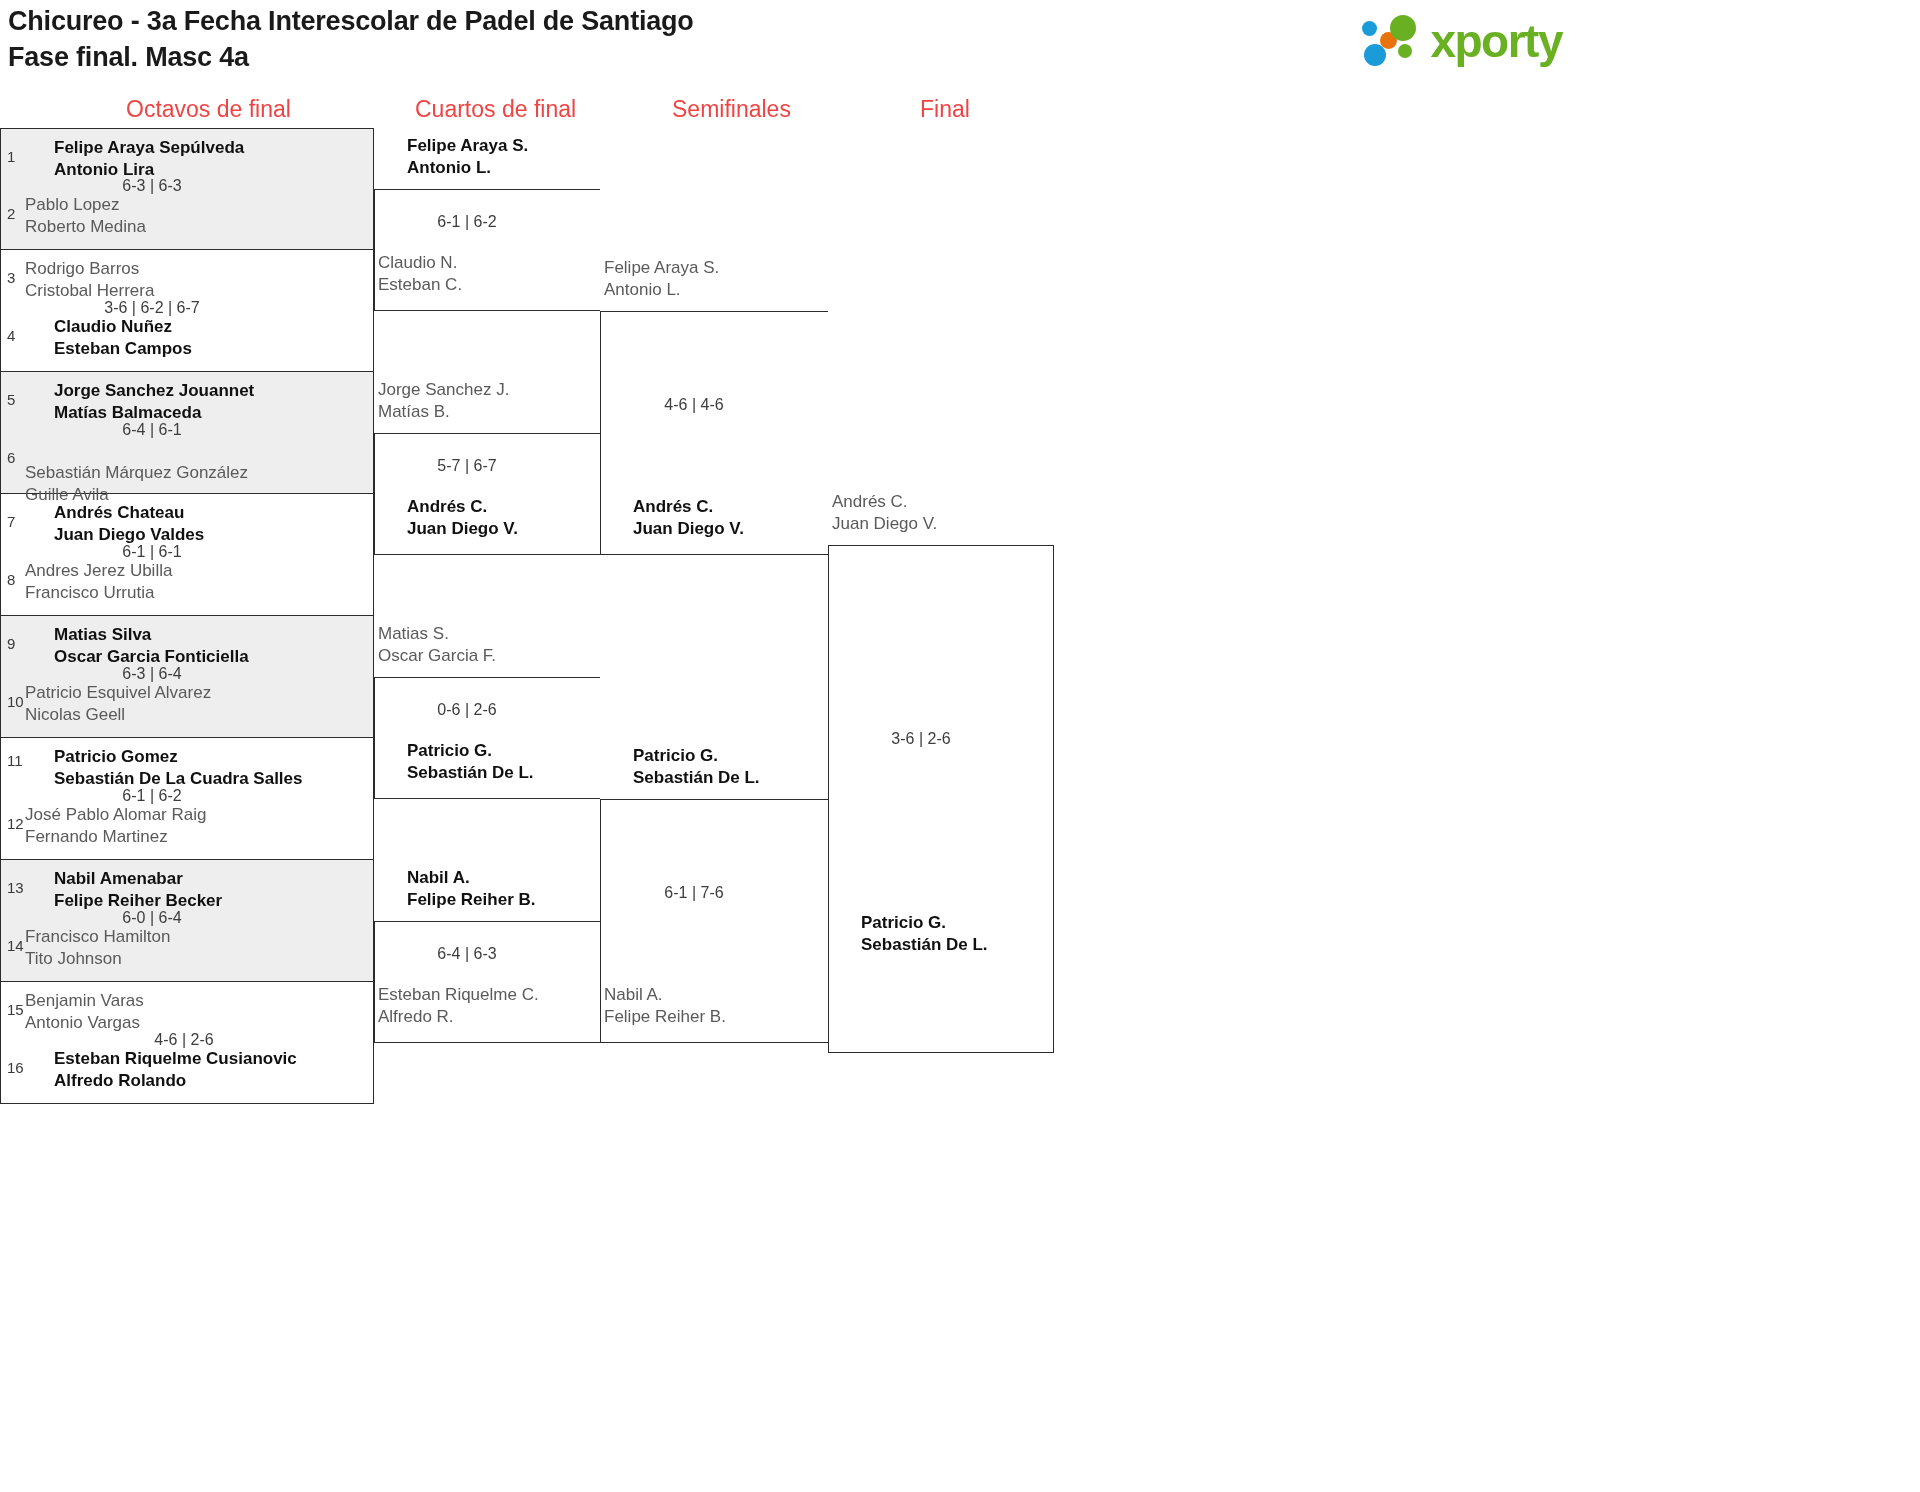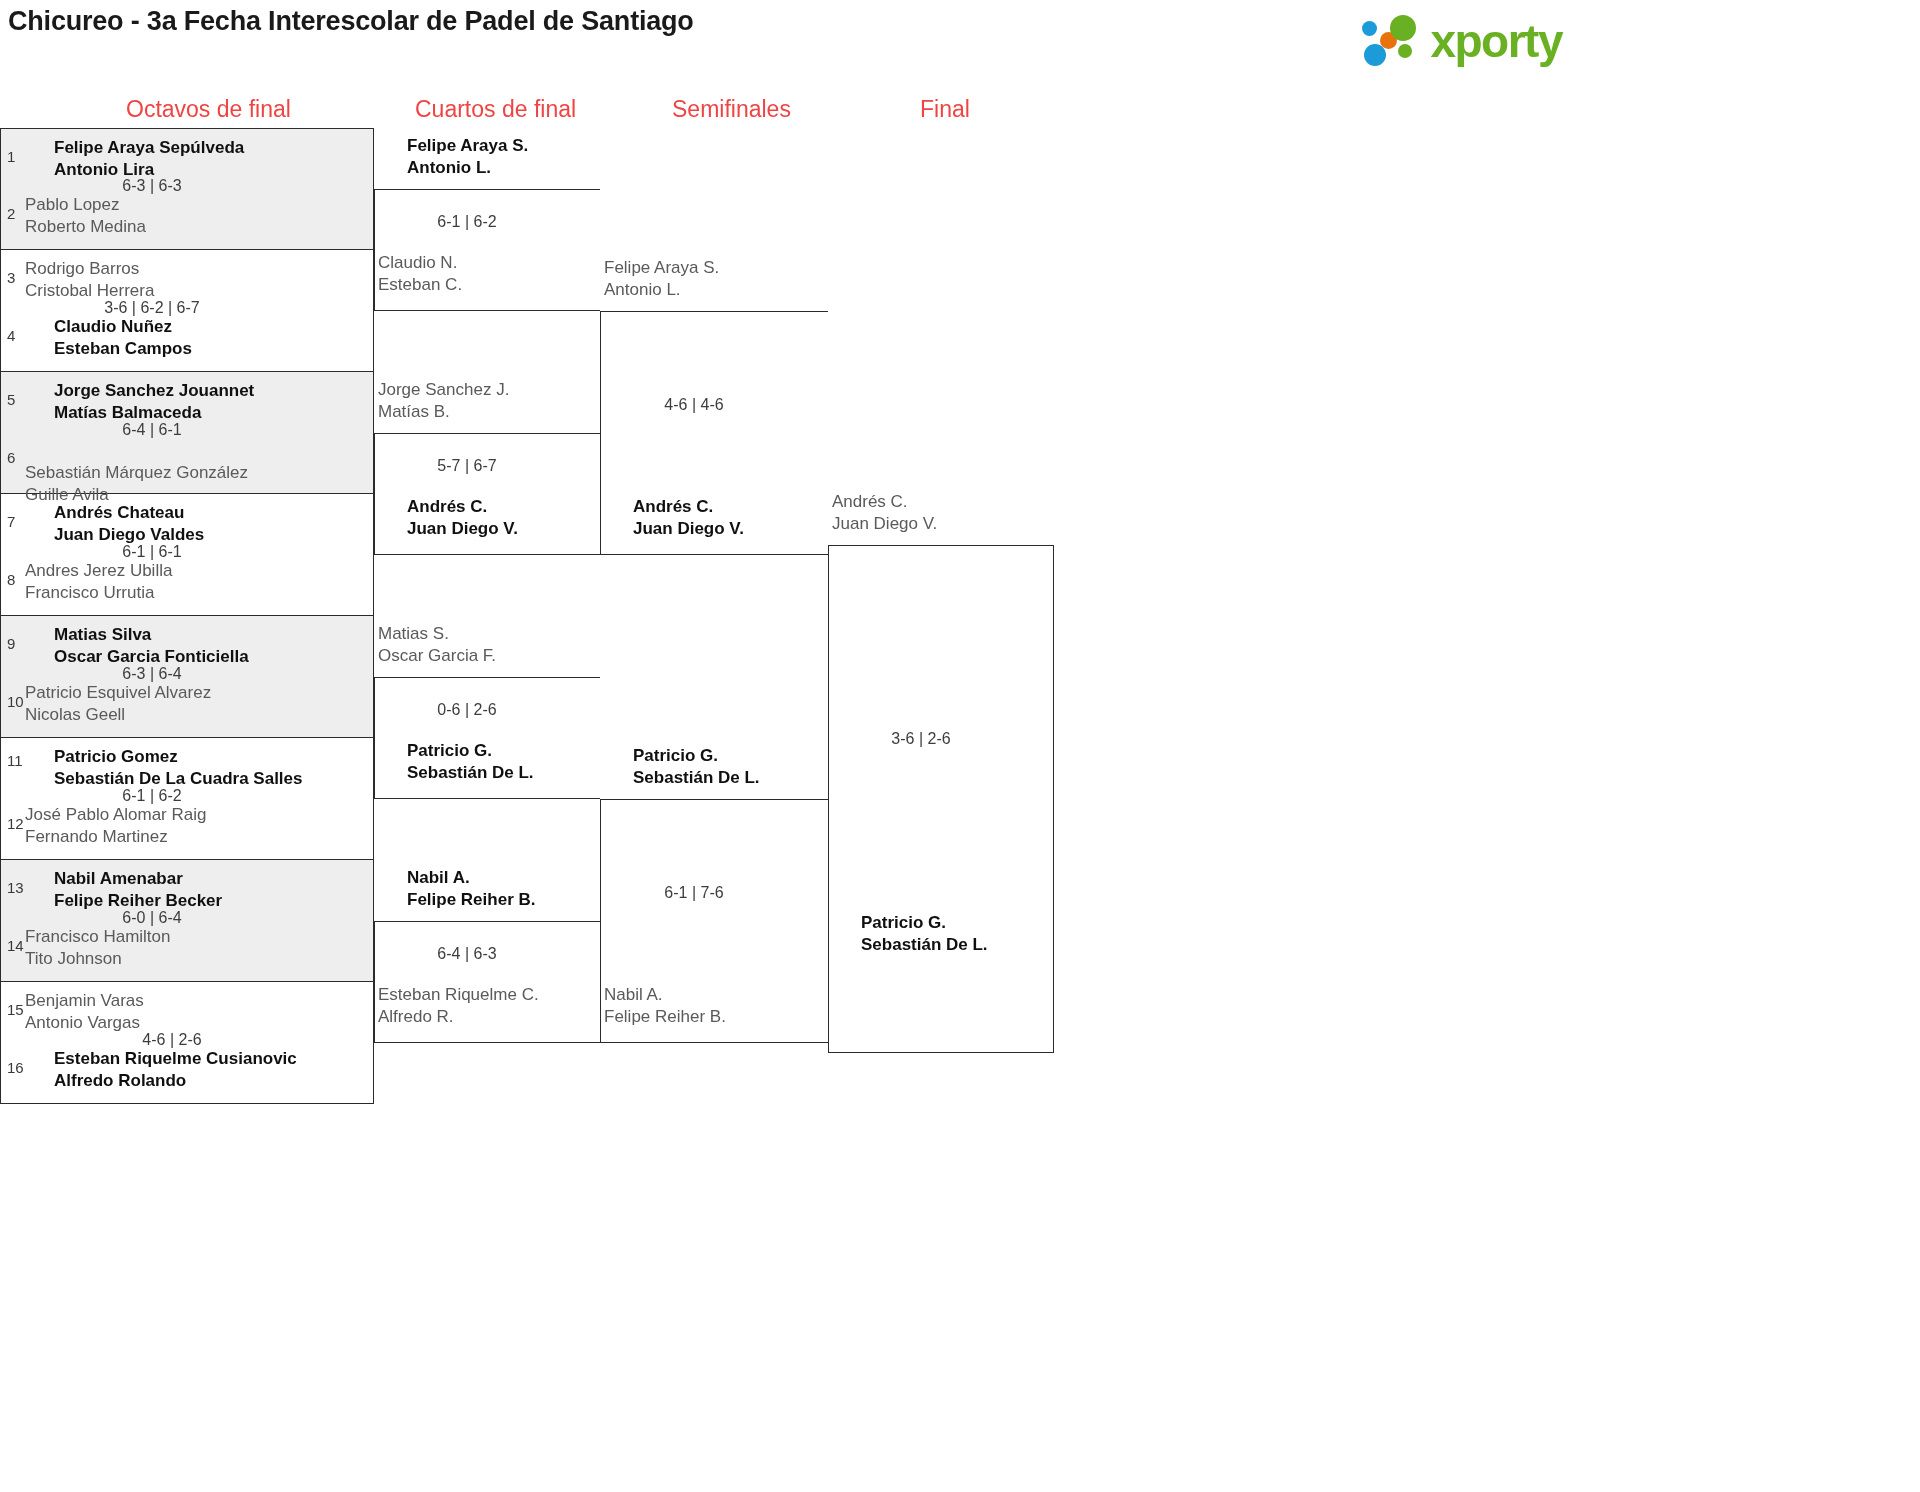--- a/index.html
+++ b/index.html
@@ -105,20 +105,21 @@
     text-align: center;
   }
 </style>
 </head>
 <body>
 
 <div id="page">
 
   <div id="title-block">
     <div class="title-line">Chicureo - 3a Fecha Interescolar de Padel de Santiago</div>
+    <div class="title-line">Fase final. Masc 4a</div>
   </div>
 
   <div id="logo">
     <div id="logo-dots">
         <span class="ldot" style="left: 0px; top: 8px; width: 15px; height: 15px; background: rgb(27, 155, 216);"></span>
         <span class="ldot" style="left: 2px; top: 31px; width: 22px; height: 22px; background: rgb(27, 155, 216);"></span>
         <span class="ldot" style="left: 18px; top: 19px; width: 17px; height: 17px; background: rgb(232, 115, 12);"></span>
         <span class="ldot" style="left: 28px; top: 2px; width: 26px; height: 26px; background: rgb(106, 176, 35);"></span>
         <span class="ldot" style="left: 36px; top: 31px; width: 14px; height: 14px; background: rgb(106, 176, 35);"></span>
       </div>
@@ -243,21 +244,21 @@
           <div>Alfredo Rolando</div>
         </div>
       </div>
       <div class="score" style="left: 0px; top: 177px; width: 304px;">6-3 | 6-3</div>
       <div class="score" style="left: 0px; top: 299px; width: 304px;">3-6 | 6-2 | 6-7</div>
       <div class="score" style="left: 0px; top: 421px; width: 304px;">6-4 | 6-1</div>
       <div class="score" style="left: 0px; top: 543px; width: 304px;">6-1 | 6-1</div>
       <div class="score" style="left: 0px; top: 665px; width: 304px;">6-3 | 6-4</div>
       <div class="score" style="left: 0px; top: 787px; width: 304px;">6-1 | 6-2</div>
       <div class="score" style="left: 0px; top: 909px; width: 304px;">6-0 | 6-4</div>
-      <div class="score" style="left: 1px; top: 1031px; width: 304px; padding-left: 38px;">4-6 | 2-6</div>
+      <div class="score" style="left: 13px; top: 1031px; width: 304px; padding-left: 38px;">4-6 | 2-6</div>
       <div class="match no-right" style="left: 374px; top: 189px; width: 226px; height: 122px;"></div>
       <div class="team winner" style="left: 378px; top: 135px; position: absolute;">
         <div>Felipe Araya S.</div>
         <div>Antonio L.</div>
       </div>
       <div class="team" style="left: 378px; top: 252px; position: absolute;">
         <div>Claudio N.</div>
         <div>Esteban C.</div>
       </div>
       <div class="score" style="left: 374px; top: 213px; width: 186px;">6-1 | 6-2</div>

